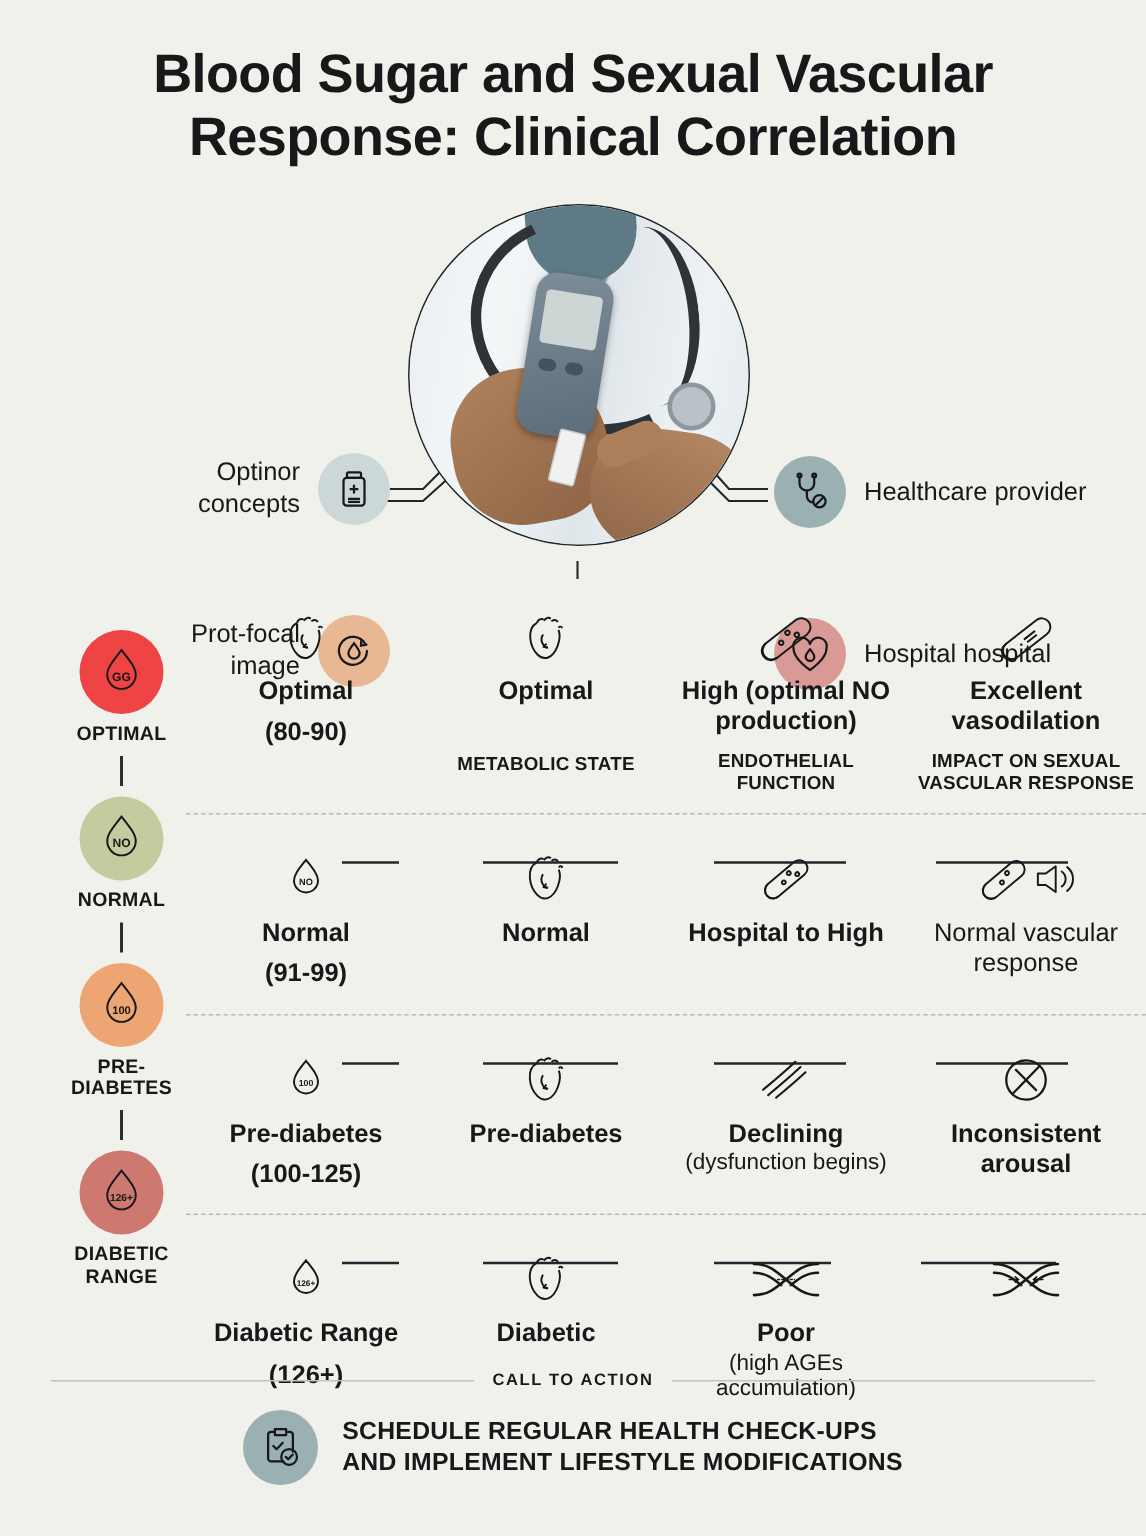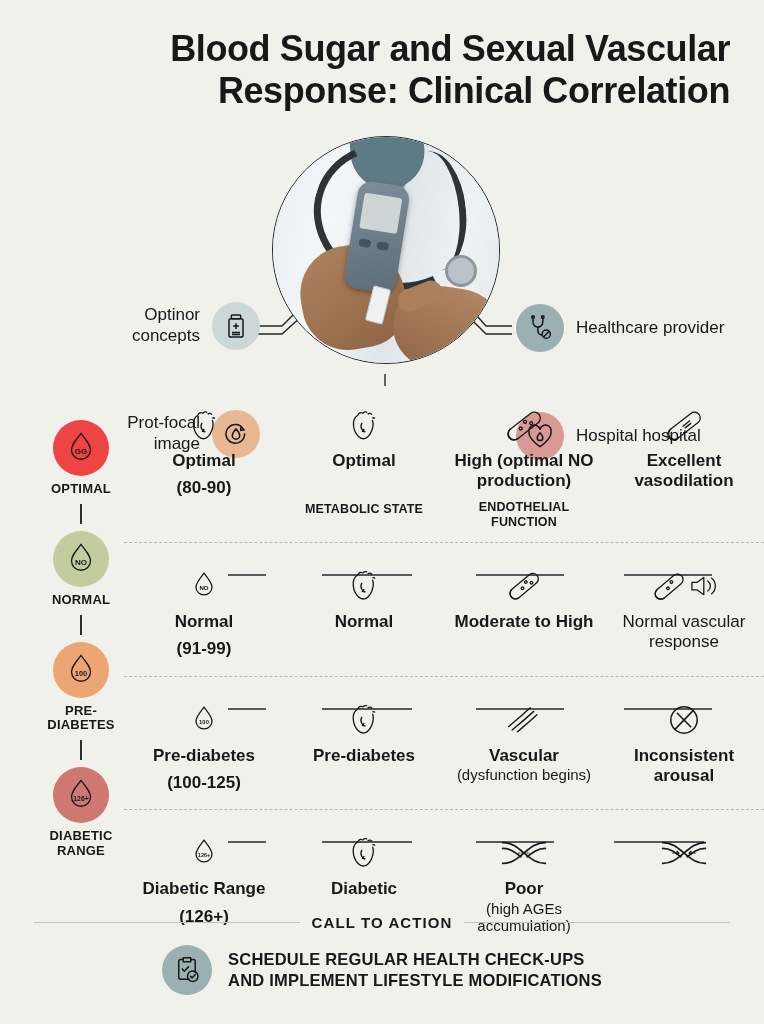--- a/index.html
+++ b/index.html
@@ -9,21 +9,21 @@
     font-family:"Liberation Sans",sans-serif;
     color:#16181a;
     overflow:hidden;
     position:relative;
   }
   .page{position:relative;width:764px;height:1024px;}
 
   
   .title{
     position:absolute;top:28px;left:0;width:764px;
-    text-align:right;
+    text-align:center;
     font-size:36px;line-height:1.16;font-weight:bold;
     letter-spacing:-0.4px;
     padding:0 34px;box-sizing:border-box;
   }
 
   
   .hero{position:absolute;top:128px;left:0;width:764px;height:258px;padding-left:17px;}
   .photo{
     position:absolute;left:272px;top:8px;width:226px;height:226px;
     border-radius:50%;
@@ -156,21 +156,21 @@
     margin:0;
   }
 
   svg.gl{display:block;}
   svg.gl *{vector-effect:non-scaling-stroke;}
 
   
   .footer{position:absolute;left:0;top:914px;width:764px;}
   .cta-head{display:flex;align-items:center;gap:12px;padding:0 34px;}
   .cta-head .line{flex:1;height:1px;background:#c3c3ba;}
-  .cta-head .lbl{font-size:15px;font-weight:bold;letter-spacing:1.1px;text-align:center;}
+  .cta-head .lbl{font-size:11px;font-weight:bold;letter-spacing:1.1px;text-align:center;}
   .cta-body{
     display:flex;align-items:center;justify-content:center;gap:16px;
     margin-top:14px;padding:0 34px;
   }
   .cta-body .circ{
     width:50px;height:50px;border-radius:50%;
     display:flex;align-items:center;justify-content:center;flex:0 0 auto;
   }
   .cta-body .t{font-size:16.5px;font-weight:bold;line-height:1.3;letter-spacing:.2px;}
 </style>
@@ -356,20 +356,21 @@
           <div class="ico">
             <svg class="gl" width="46" height="36" viewBox="0 0 34 26" fill="none" stroke="#16181a" stroke-width="1.3">
               <g transform="rotate(-38 17 13)">
                 <rect x="3" y="8.8" width="28" height="8.6" rx="4.3"></rect>
                 <path d="M8 8.8a4.3 4.3 0 0 0 0 8.6"></path>
                 <path d="M16 12.6h7M16.5 14.6h6"></path>
               </g>
             </svg>
           </div>
           <div class="main">Excellent vasodilation</div>
+          <div class="hdr">IMPACT ON SEXUAL VASCULAR RESPONSE</div>
         </div>
       </div>
 
       <div class="dash" style="margin-top:12px;"></div>
 
       <div class="row" style="padding-top:14px;">
         <svg class="connectors" viewBox="0 0 640 48" preserveAspectRatio="none">
           <g stroke="#22262a" stroke-width="1.6">
             <line x1="104" y1="32" x2="142" y2="32"></line>
             <line x1="198" y1="32" x2="288" y2="32"></line>
@@ -403,21 +404,21 @@
             <svg class="gl" width="44" height="38" viewBox="0 0 34 26" fill="none" stroke="#16181a" stroke-width="1.3">
               <g transform="rotate(-40 17 13)">
                 <rect x="4" y="9" width="26" height="8.4" rx="4.2"></rect>
                 <path d="M8.2 9a4.2 4.2 0 0 0 0 8.4"></path>
                 <circle cx="15" cy="13.6" r="1"></circle>
                 <circle cx="20" cy="11.6" r="1"></circle>
                 <circle cx="23" cy="14.8" r="1"></circle>
               </g>
             </svg>
           </div>
-          <div class="main">Moderate to High</div>
+          <div class="main">Hospital to High</div>
         </div>
         <div class="cell">
           <div class="ico">
             <svg class="gl" width="66" height="38" viewBox="0 0 50 26" fill="none" stroke="#16181a" stroke-width="1.3">
               <g transform="rotate(-40 14 13)">
                 <rect x="1" y="9" width="25" height="8.4" rx="4.2"></rect>
                 <path d="M5.2 9a4.2 4.2 0 0 0 0 8.4"></path>
                 <circle cx="12" cy="13.6" r="1"></circle>
                 <circle cx="17" cy="11.6" r="1"></circle>
               </g>
@@ -464,21 +465,21 @@
         <div class="cell">
           <div class="ico">
             <svg class="gl" width="44" height="38" viewBox="0 0 34 26" fill="none" stroke="#16181a" stroke-width="1.4" stroke-linecap="round">
               <g transform="rotate(-44 17 13)">
                 <path d="M5 8.4c5 .4 12 1 22 1.2"></path>
                 <path d="M5 12.2c5 .4 12 1 22 1.2"></path>
                 <path d="M7 16c5 .4 11 .9 20 1.1"></path>
               </g>
             </svg>
           </div>
-          <div class="main">Vascular</div>
+          <div class="main">Declining</div>
           <div class="sub">(dysfunction begins)</div>
         </div>
         <div class="cell">
           <div class="ico">
             <svg class="gl" width="38" height="38" viewBox="0 0 26 26" fill="none" stroke="#16181a" stroke-width="1.5" stroke-linecap="round">
               <circle cx="13" cy="13" r="9"></circle>
               <path d="M6.8 19.4L19.2 6.6"></path>
               <path d="M8.4 8.4l9.2 9.2"></path>
             </svg>
           </div>

